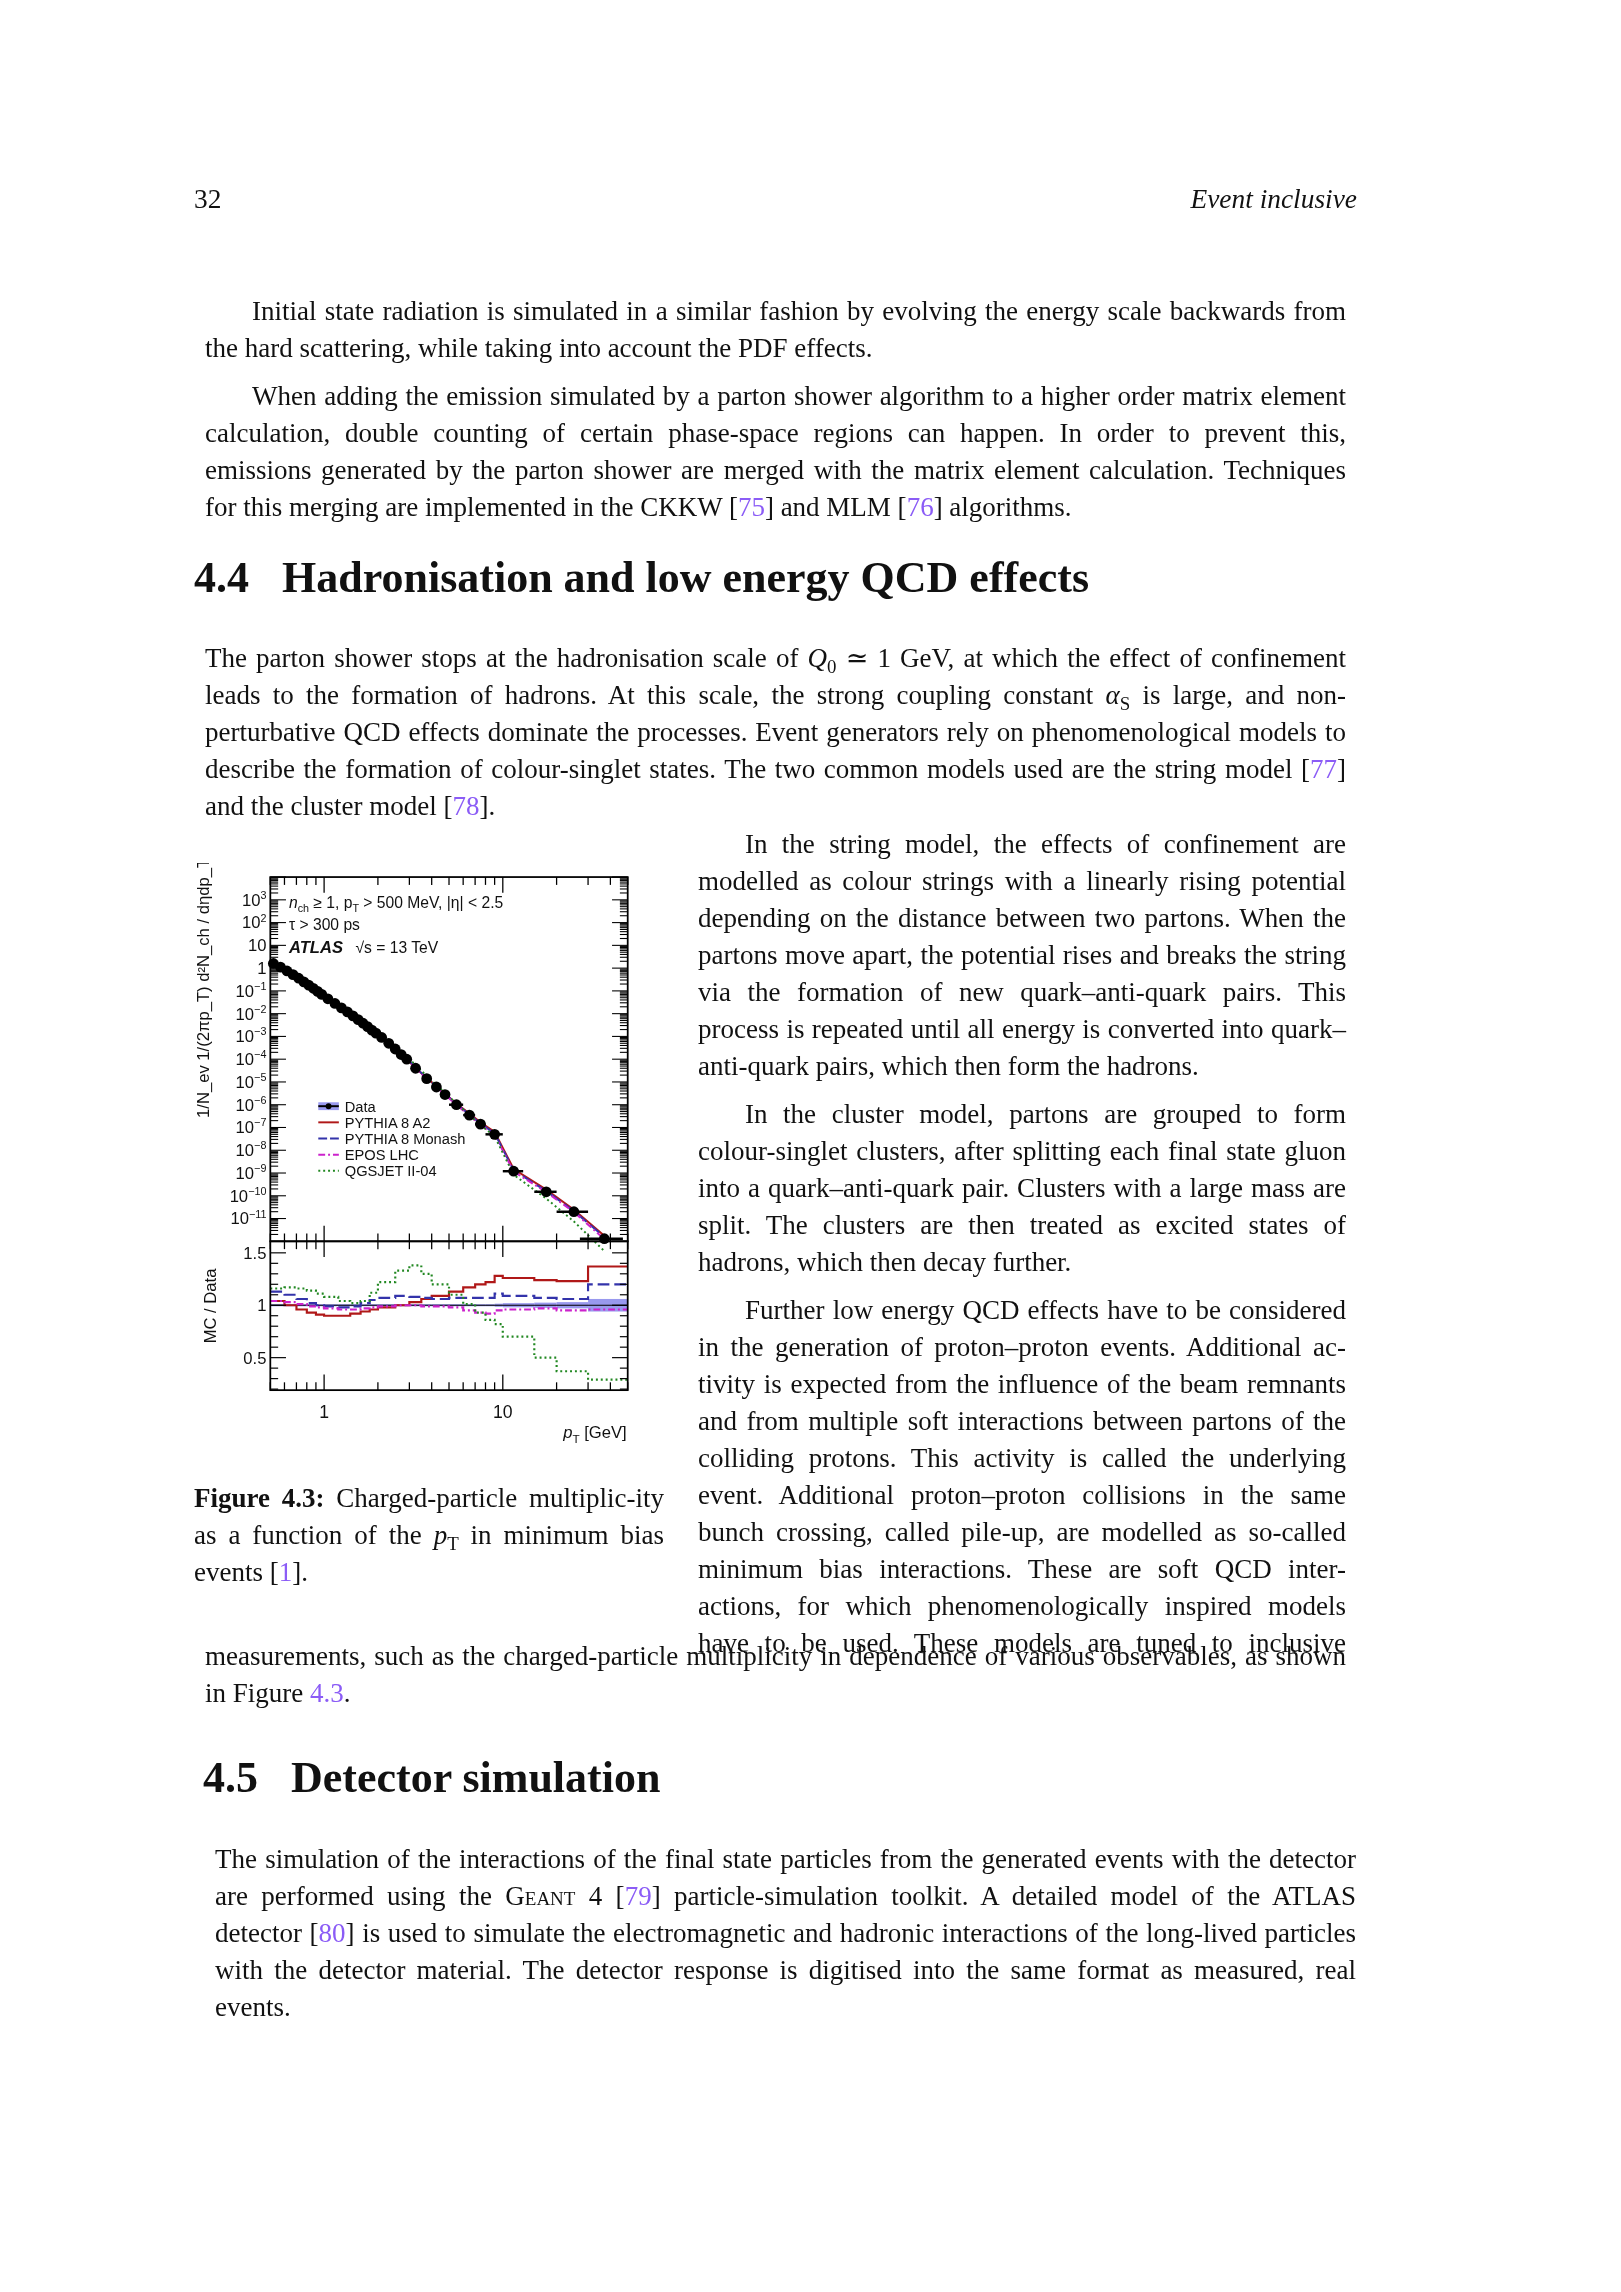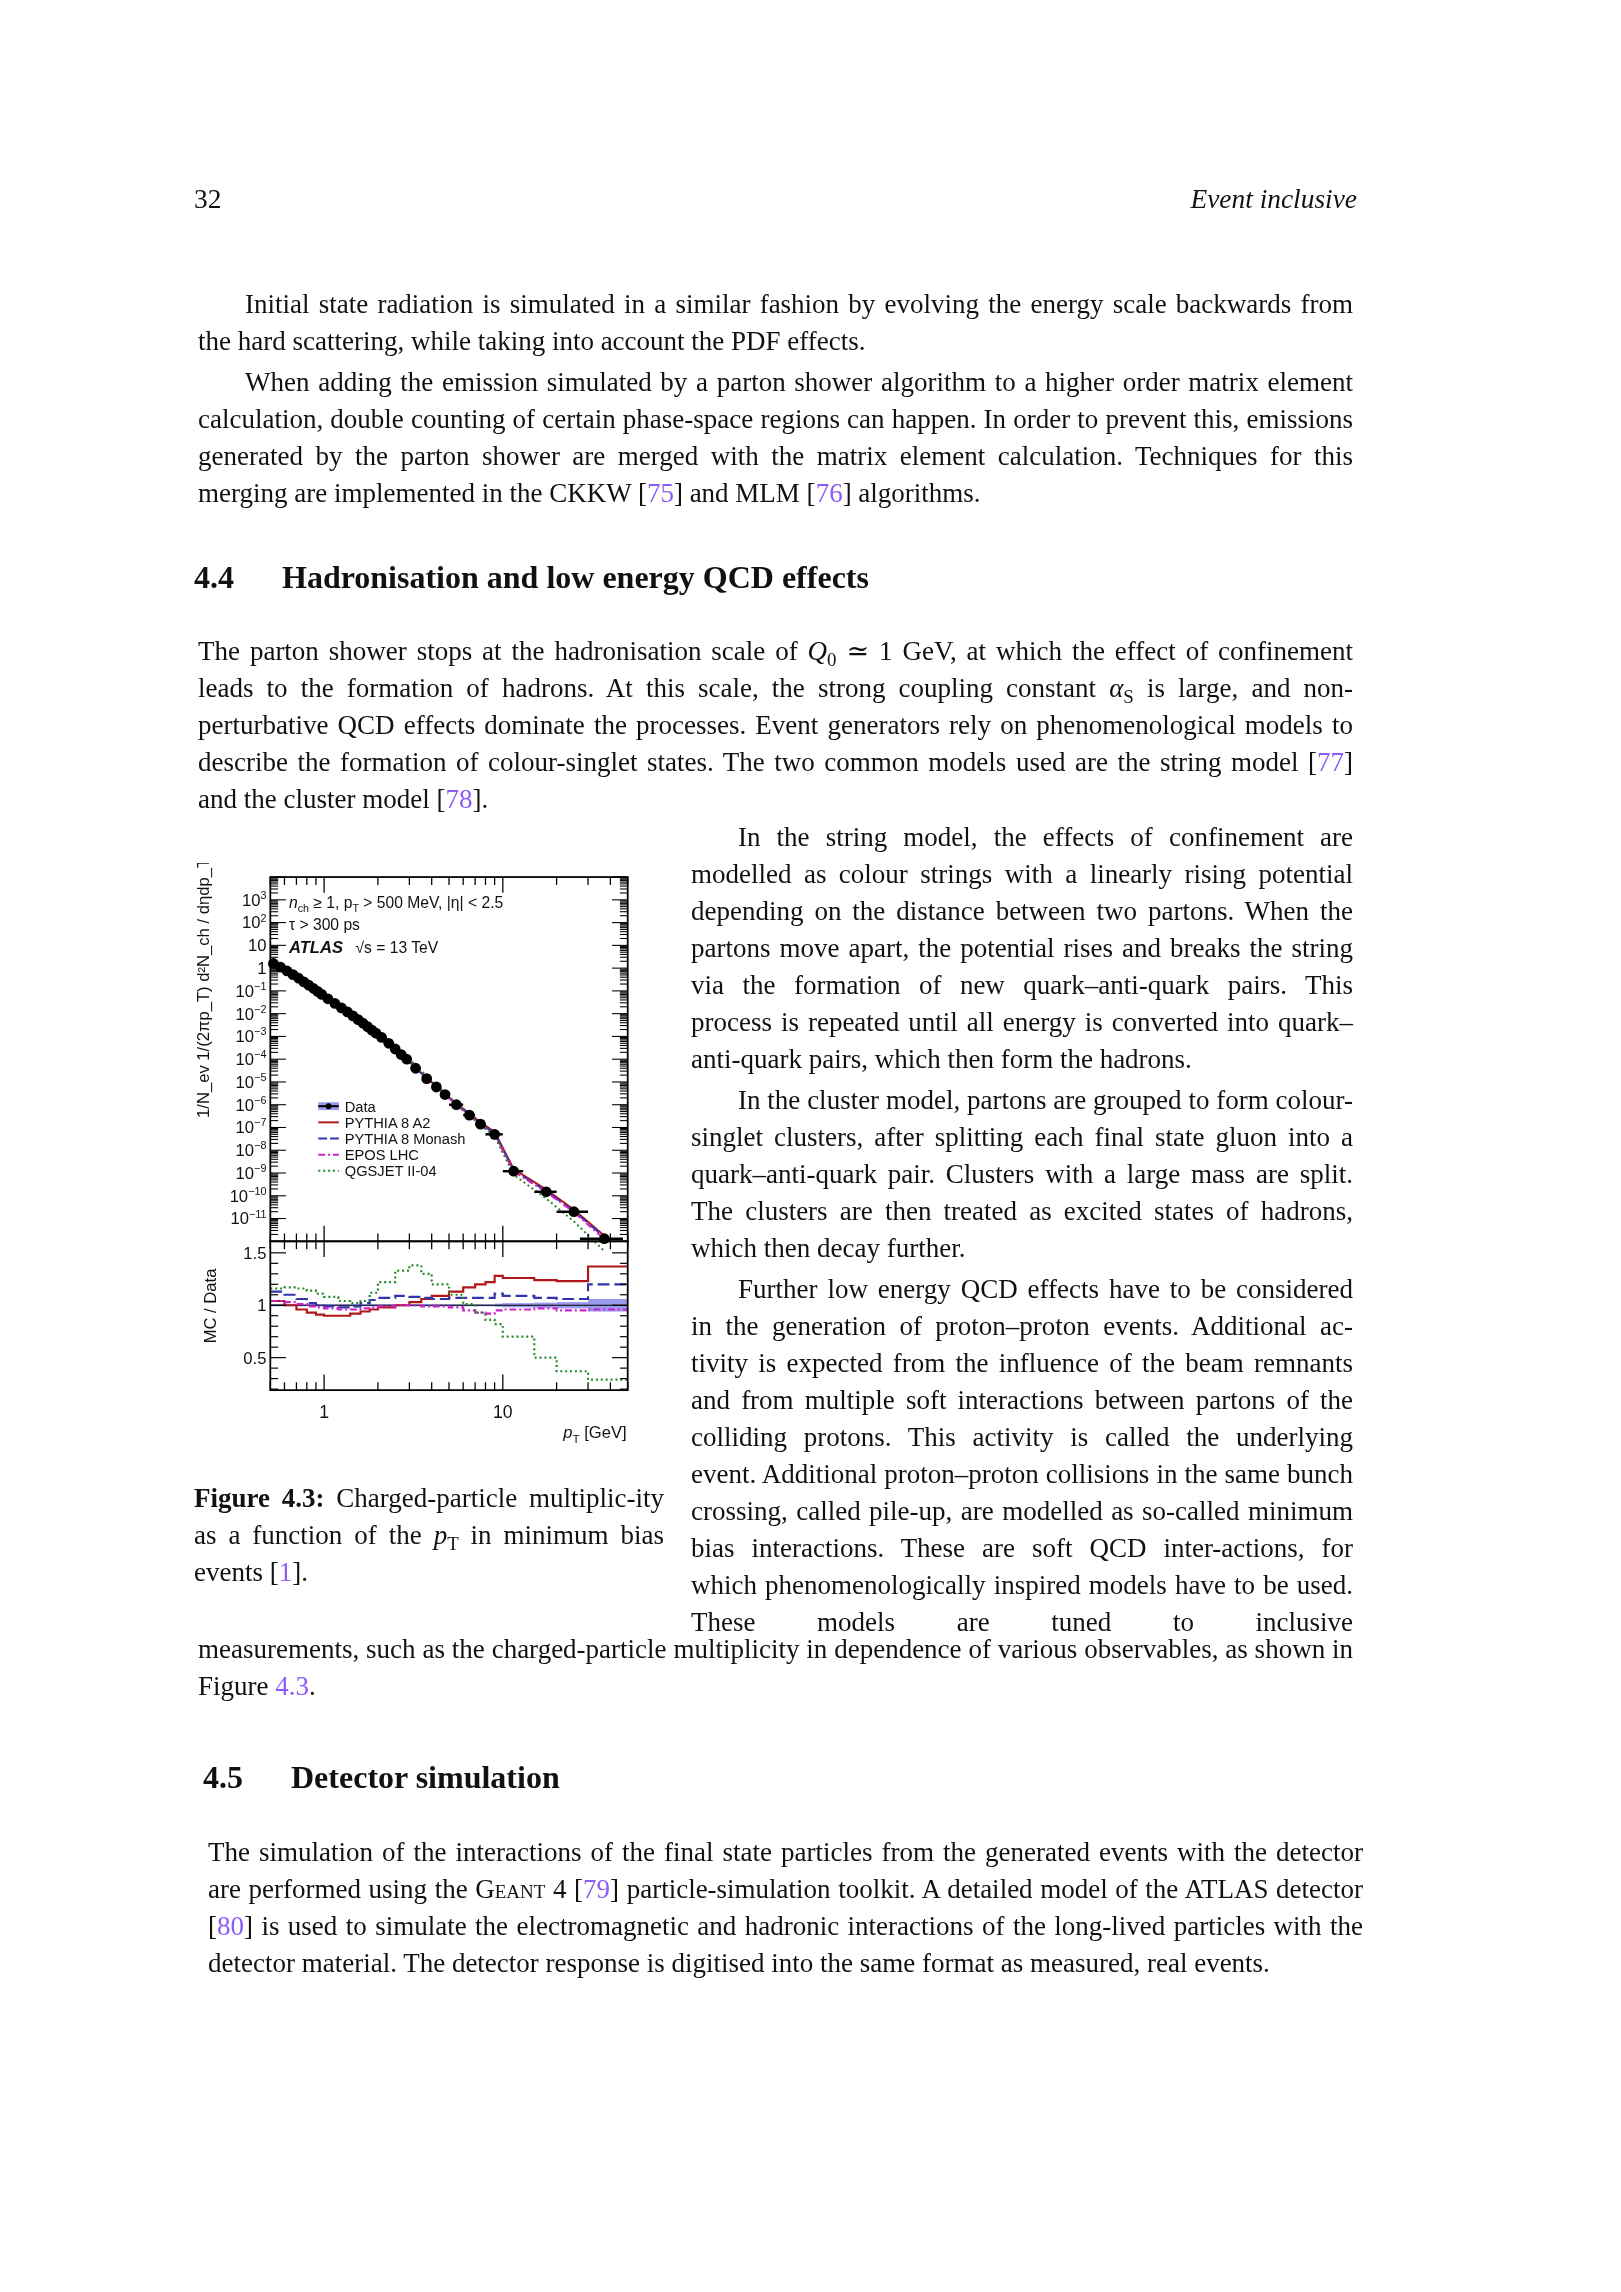--- a/index.html
+++ b/index.html
@@ -2,23 +2,23 @@
 <html><head>
 <meta charset="utf-8">
 <style>
   html, body { margin: 0; padding: 0; background: #ffffff; }
   body { width: 1621px; height: 2293px; position: relative; overflow: hidden;
          font-family: "Liberation Serif", "DejaVu Serif", serif; color: #111; }
   .abs { position: absolute; }
   .runhead { top: 183px; font-size: 27.4px; line-height: 33px; }
   .runhead.left { left: 194px; }
   .runhead.right { right: 264px; font-style: italic; }
-  .para { font-size: 27px; line-height: 37px; text-align: justify; margin: 4px; hyphens: manual; }
+  .para { font-size: 27px; line-height: 37px; text-align: justify; margin: 11px; hyphens: manual; }
   .indent { text-indent: 47px; }
-  .h2 { font-weight: bold; font-size: 32px; line-height: 43px; margin: 0; }
+  .h2 { font-weight: bold; font-size: 44px; line-height: 43px; margin: 0; }
   .h2 .num { display: inline-block; width: 88px; }
   .ref { color: #8b5cf6; }
   .smallcaps { font-variant: small-caps; }
   i.m { font-style: italic; }
   sub { font-size: 70%; vertical-align: -5.9px; line-height: 0; }
   .caption { font-size: 27px; line-height: 37px; text-align: justify; }
   .caption b { font-weight: bold; }
   svg text { font-family: "Liberation Sans", "DejaVu Sans", sans-serif; fill: #111; }
 </style>
 </head>

